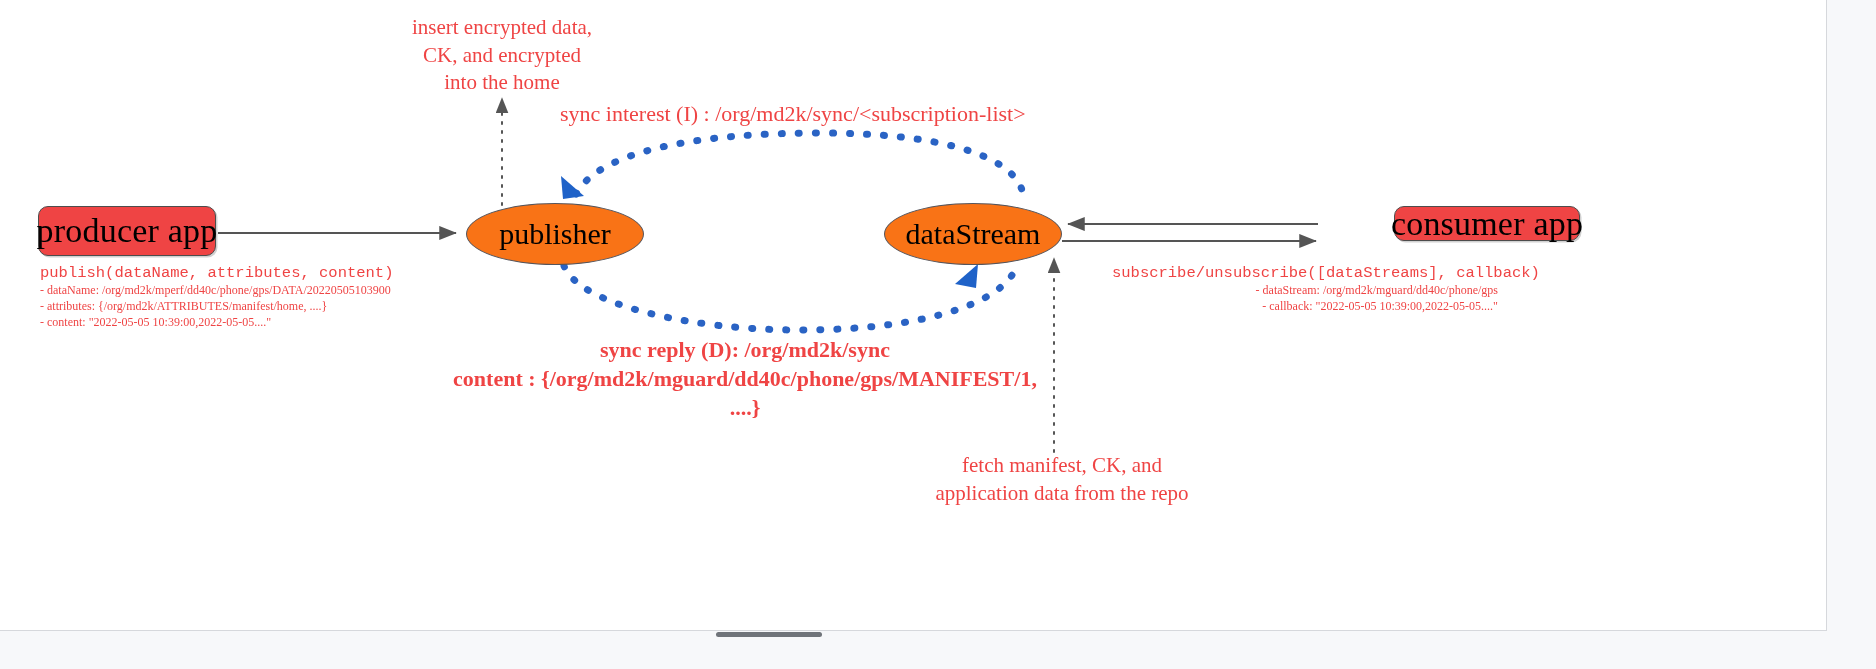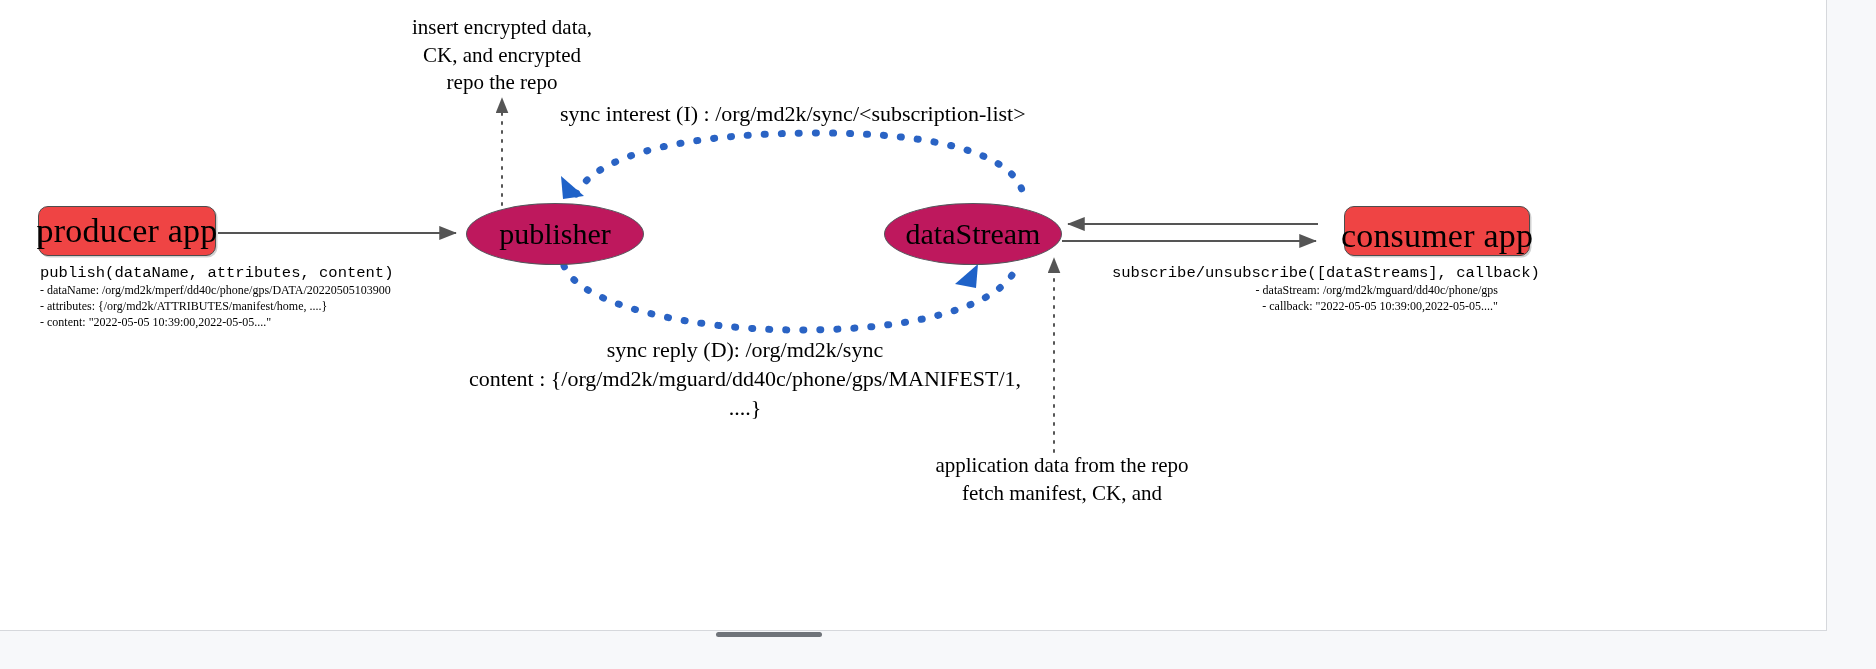--- a/index.html
+++ b/index.html
@@ -54,50 +54,50 @@
     box-shadow: 1.5px 1.5px 0 rgba(0,0,0,0.18);
     display: flex;
     align-items: center;
     justify-content: center;
     font-size: 34px;
     color: #000;
     letter-spacing: 0.2px;
     white-space: nowrap;
   }
   #producer-app { left: 38px;  top: 206px; width: 178px; height: 50px; }
-  #consumer-app { left: 1344px; top: 206px; width: 186px; height: 50px; align-items: flex-end; }
+  #consumer-app { left: 1394px; top: 206px; width: 186px; height: 35px; }
 
   .ellipse-node {
     position: absolute;
-    background: #be185d;
+    background: #f97316;
     border: 1.6px solid #55555c;
     border-radius: 50%;
     display: flex;
     align-items: center;
     justify-content: center;
     font-size: 30px;
     color: #000;
     white-space: nowrap;
   }
   #publisher  { left: 466px;  top: 203px; width: 176px; height: 60px; }
   #subscriber { left: 884px;  top: 203px; width: 176px; height: 60px; }
 
   
   .label {
     position: absolute;
-    color: #000000;
+    color: #ef4444;
     white-space: nowrap;
     line-height: 1.32;
   }
   .serif  { font-family: "Liberation Serif", serif; }
   .mono   { font-family: "Liberation Mono", monospace; }
 
   #insert-note   { left: 378px; top: 14px;  width: 248px; font-size: 21px; text-align: center; }
   #sync-interest { left: 560px; top: 99px;  font-size: 22px; }
-  #sync-reply    { left: 450px; top: 335px; width: 590px; font-size: 22px; text-align: center; }
+  #sync-reply    { left: 450px; top: 335px; width: 590px; font-size: 22px; text-align: center; font-weight: bold; }
   #fetch-note    { left: 890px; top: 452px; width: 344px; font-size: 21px; text-align: center; }
 
   #publish-api   { left: 40px;  top: 263px; font-size: 15.5px; }
   .api-lines     { font-size: 12px; }
   #subscribe-api { left: 1112px; top: 263px; font-size: 15.5px; text-align: right; width: 386px; }
 
   svg.overlay {
     position: absolute;
     left: 0; top: 0;
     width: 1826px;
@@ -165,34 +165,34 @@
       <span>dataStream</span>
     </div>
 
     <div id="consumer-app" class="app-box serif">
       <span>consumer  app</span>
     </div>
 
     <div id="insert-note" class="label serif">
       <div>insert encrypted data,</div>
       <div>CK, and encrypted</div>
-      <div>repo the repo</div>
+      <div>into the home</div>
     </div>
 
     <div id="sync-interest" class="label serif">sync interest (I) : /org/md2k/sync/&lt;subscription-list&gt;</div>
 
     <div id="sync-reply" class="label serif">
       <div>sync reply (D): /org/md2k/sync</div>
       <div>content : {/org/md2k/mguard/dd40c/phone/gps/MANIFEST/1,</div>
       <div>....}</div>
     </div>
 
     <div id="fetch-note" class="label serif">
+      <div>fetch manifest, CK, and</div>
       <div>application data from the repo</div>
-      <div>fetch manifest, CK, and</div>
     </div>
 
     <div id="publish-api" class="label">
       <div class="mono">publish(dataName, attributes, content)</div>
       <div class="serif api-lines">- dataName: /org/md2k/mperf/dd40c/phone/gps/DATA/20220505103900</div>
       <div class="serif api-lines">- attributes: {/org/md2k/ATTRIBUTES/manifest/home, ....}</div>
       <div class="serif api-lines">- content: "2022-05-05 10:39:00,2022-05-05...."</div>
     </div>
 
     <div id="subscribe-api" class="label">

